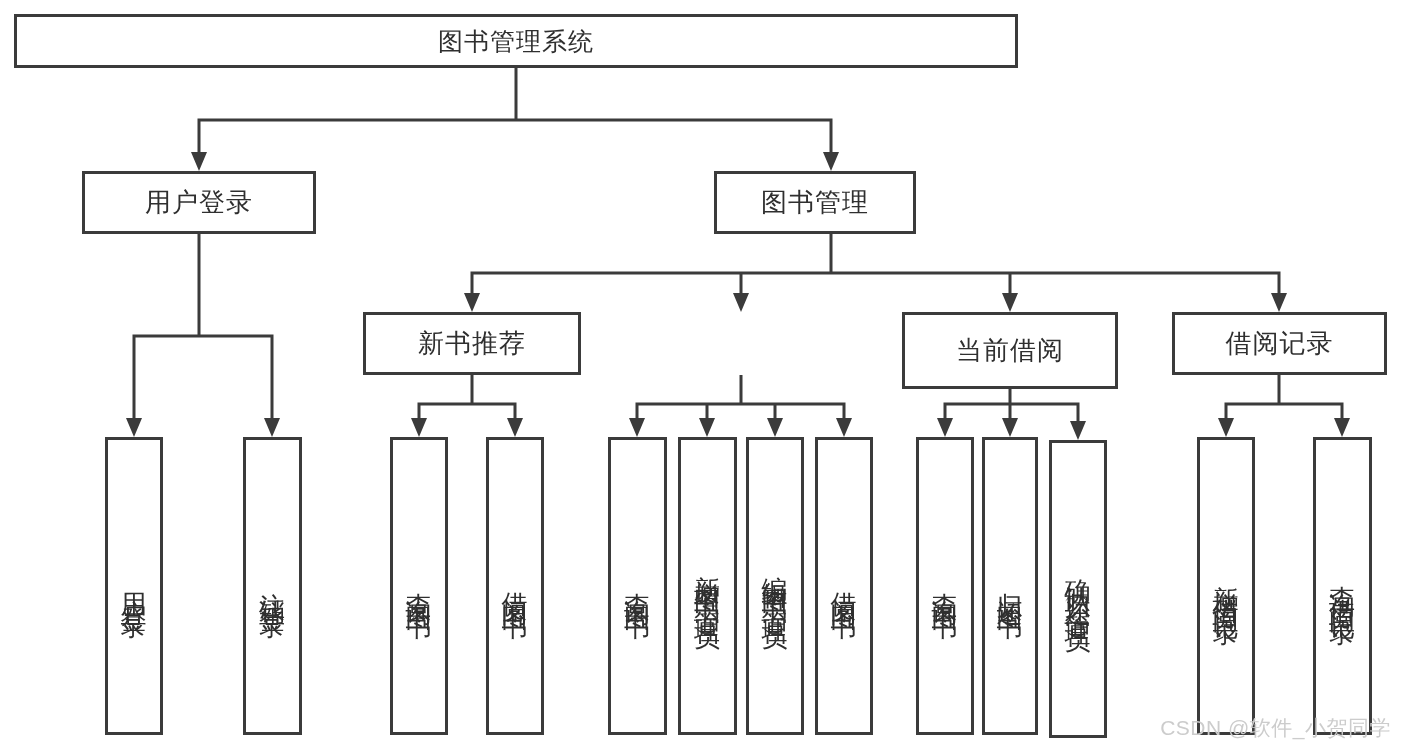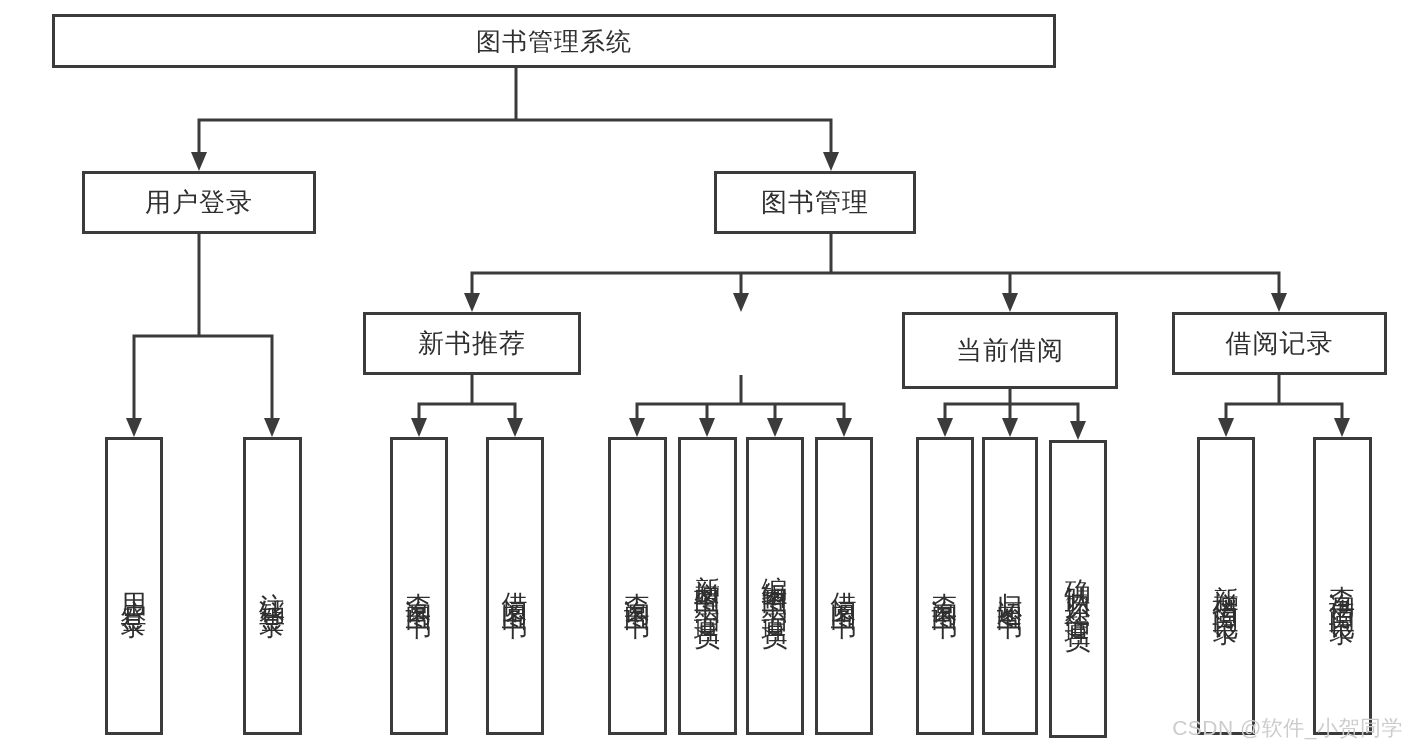--- a/index.html
+++ b/index.html
@@ -43,33 +43,32 @@
     justify-content:center;
     z-index:2;
   }
   .hbox{
     font-size:26px;
     letter-spacing:1px;
     white-space:nowrap;
   }
   .root-box{
     font-size:25px;
-    margin-left:38px;
   }
   .vbox .vtext{
     writing-mode:vertical-rl;
     line-height:1;
     font-size:26px;
     letter-spacing:7px;
     white-space:nowrap;
   }
   .watermark{
     position:absolute;
     top:714px;
-    right:2px;
+    right:14px;
     font-size:21px;
     color:var(--wm);
     z-index:3;
     white-space:nowrap;
     letter-spacing:0.5px;
   }
 </style>
 </head>
 <body>
 

